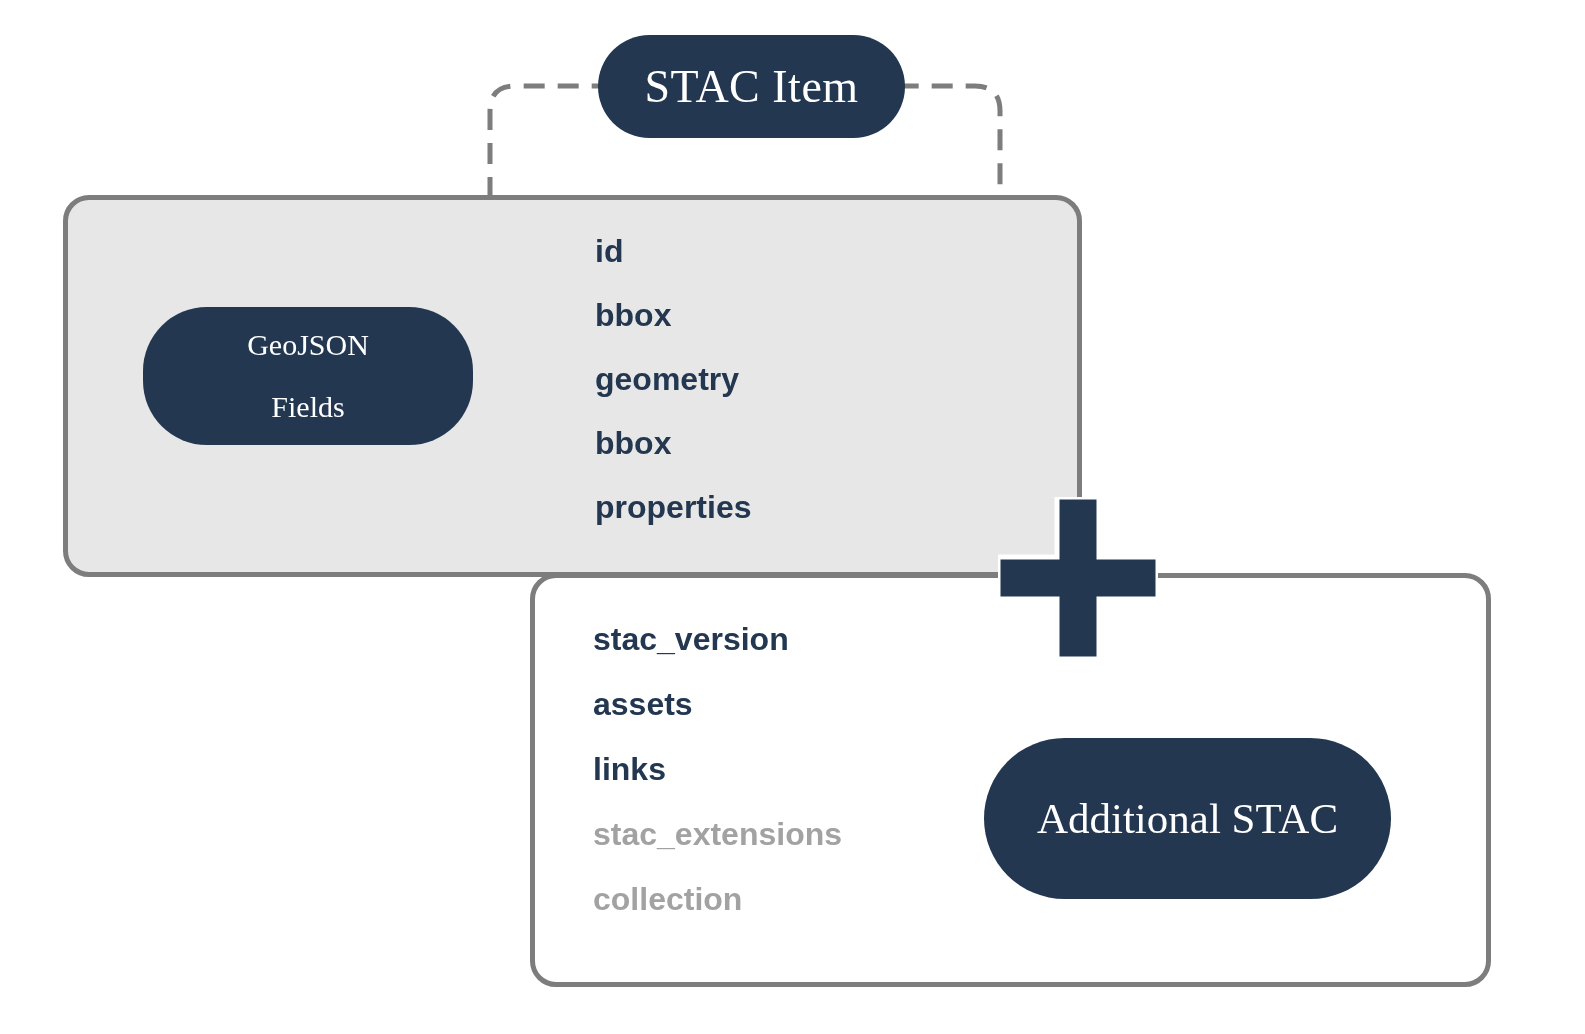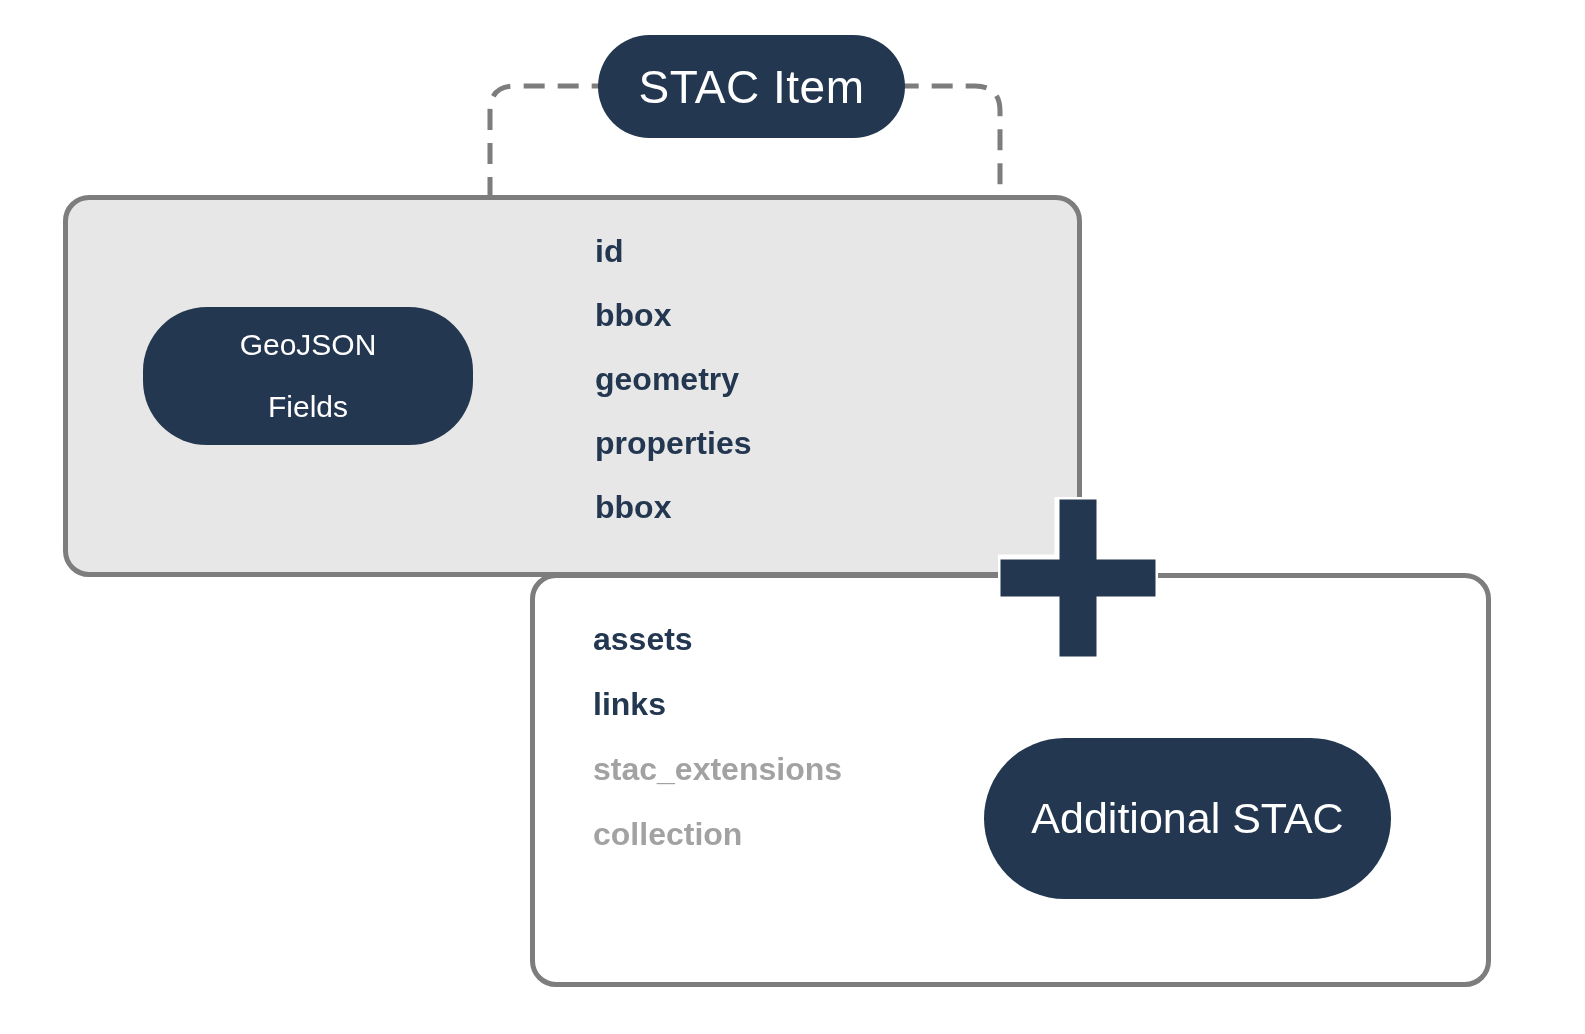--- a/index.html
+++ b/index.html
@@ -42,20 +42,21 @@
     z-index: 3;
   }
 
   
   .pill {
     background: var(--navy);
     color: var(--white);
     display: flex; flex-direction: column;
     align-items: center; justify-content: center;
     text-align: right;
+    font-family: Liberation Serif, serif;
   }
   .pill-stac-item {
     left: 598px; top: 35px; width: 307px; height: 103px;
     border-radius: 52px; font-size: 46px; font-weight: 400;
     letter-spacing: 0.5px; z-index: 4;
   }
   .pill-geojson {
     left: 143px; top: 307px; width: 330px; height: 138px;
     border-radius: 64px; font-size: 30px; font-weight: 400;
     line-height: 62px; z-index: 4;
@@ -96,25 +97,26 @@
 
   <div class="abs pill pill-geojson">
     <span>GeoJSON</span>
     <span>Fields</span>
   </div>
 
   <div class="abs field-list geojson-fields">
     <div>id</div>
     <div>bbox</div>
     <div>geometry</div>
+    <div>bbox</div>
     <div>properties</div>
-    <div>bbox</div>
   </div>
 
   <div class="abs field-list stac-fields">
+    <div>stac_version</div>
     <div>assets</div>
     <div>links</div>
     <div class="field-muted">stac_extensions</div>
     <div class="field-muted">collection</div>
   </div>
 
   <div class="abs pill pill-additional">
     <span>Additional STAC</span>
   </div>
 

